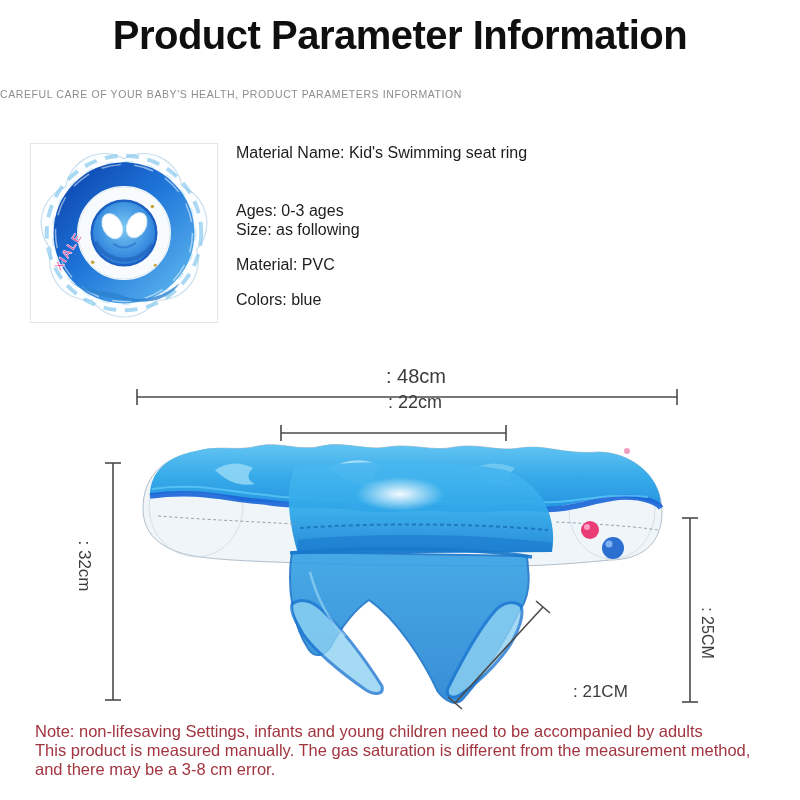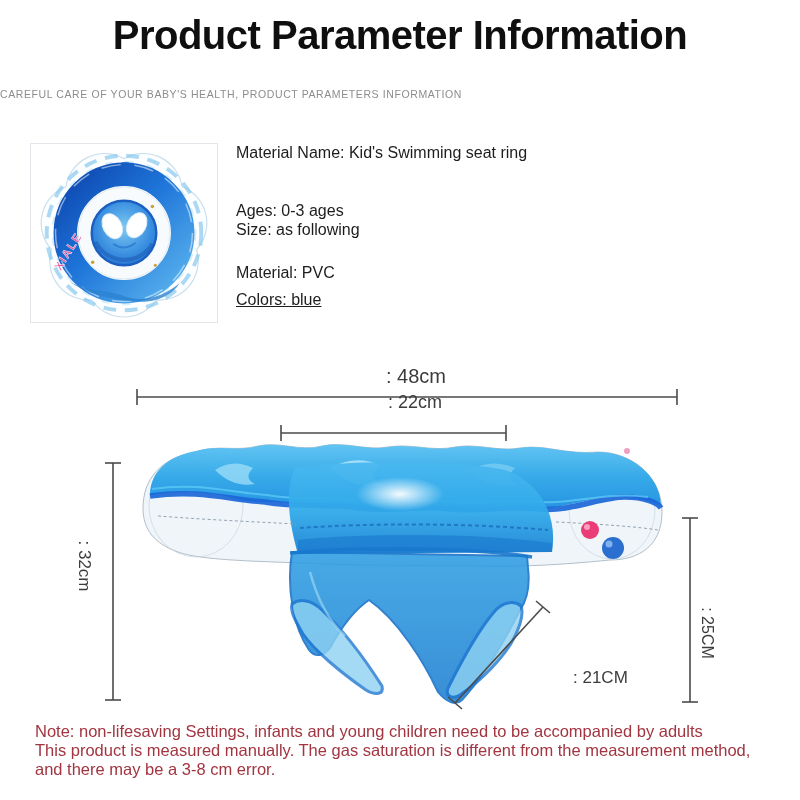--- a/index.html
+++ b/index.html
@@ -19,29 +19,29 @@
   }
   
   #image-box{
     left:30px;top:143px;width:188px;height:180px;
     border:1px solid #e2e6ea;background:#fff;box-sizing:border-box;
   }
   .info-line{left:236px;font-size:16px;color:#1d1d1d;}
   #info-0{top:144px;}
   #info-1{top:202px;}
   #info-2{top:221px;}
-  #info-3{top:256px;margin-top:8px;}
-  #info-4{top:291px;text-decoration:underline;}
+  #info-3{top:256px;}
+  #info-4{top:291px;}
   
   .dim{color:#3c3c3c;white-space:nowrap;}
   #dim-48{left:386px;top:365px;font-size:20px;}
   #dim-22{left:388px;top:392px;font-size:18px;}
   #dim-32{left:58px;top:556px;font-size:17px;transform:rotate(90deg);transform-origin:center;}
   #dim-25{left:681px;top:624px;font-size:16px;transform:rotate(90deg);transform-origin:center;}
-  #dim-21{left:573px;top:668px;font-size:17px;text-align:right;}
+  #dim-21{left:573px;top:682px;font-size:17px;text-align:right;}
   
   #note{left:35px;top:722px;width:760px;color:#a23540;font-size:16.5px;line-height:19.2px;}
   svg{display:block;}
 </style>
 </head>
 <body>
 
 <div id="page">
 
   <div id="title" class="abs">Product Parameter Information</div>

